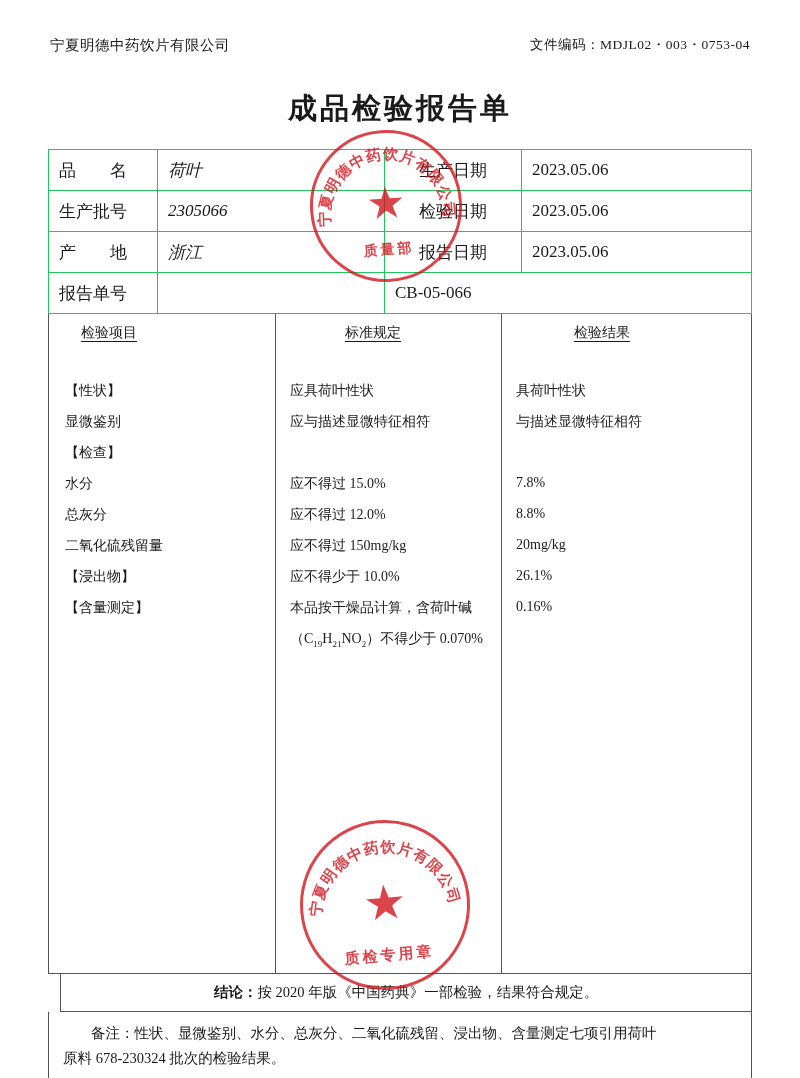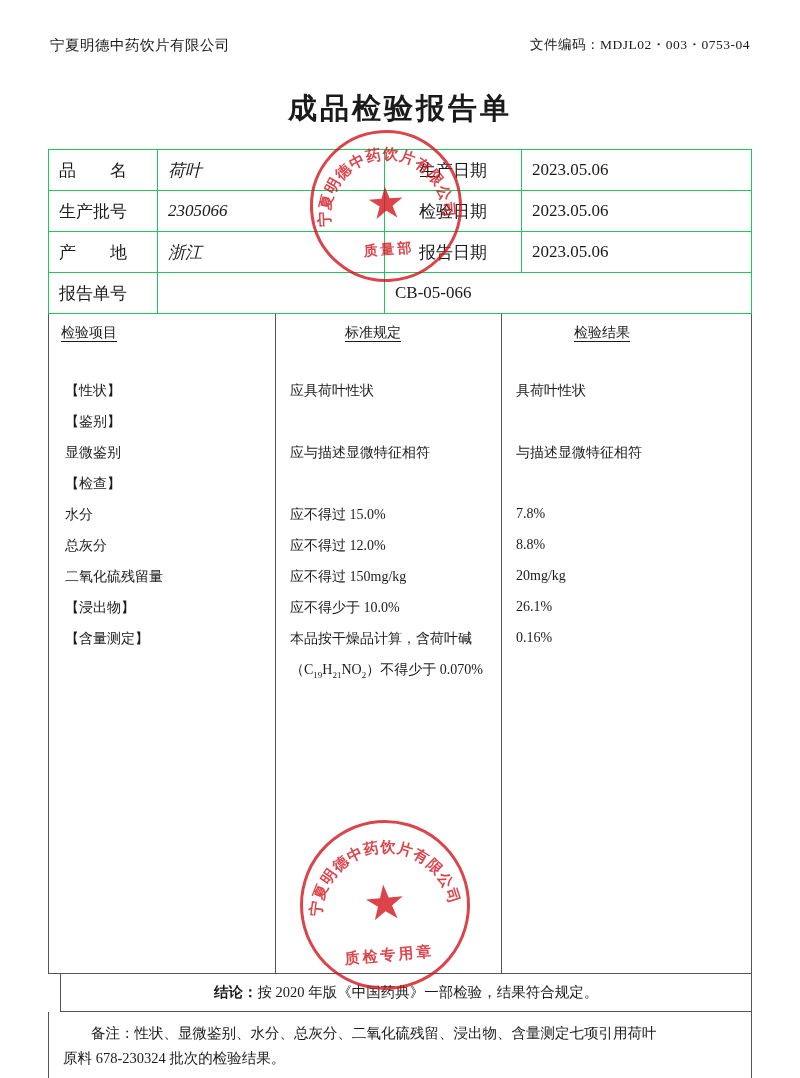--- a/index.html
+++ b/index.html
@@ -91,21 +91,21 @@
     position: relative;
     height: 40px;
   }
   .head-row .hcell {
     position: absolute;
     top: 10px;
     font-size: 14px;
     text-decoration: underline;
     text-underline-offset: 4px;
   }
-  .head-row .h1 { left: 12px; }
+  .head-row .h1 { left: 32px; }
   .head-row .h2 { left: 296px; }
   .head-row .h3 { left: 525px; }
 
   .item-row {
     position: relative;
     height: 31px;
   }
   .item-row .c1 { position: absolute; left: 16px; top: 6px; font-size: 14px; }
   .item-row .c2 { position: absolute; left: 241px; top: 6px; font-size: 14px; }
   .item-row .c3 { position: absolute; left: 467px; top: 6px; font-size: 14px; font-family: Liberation Serif, serif; }
@@ -235,25 +235,20 @@
     </div>
 
     <div class="spacer-22"></div>
 
     <div class="item-row">
       <span class="c1">【性状】</span>
       <span class="c2">应具荷叶性状</span>
       <span class="c3">具荷叶性状</span>
     </div>
     <div class="item-row">
-      <span class="c1">【鉴别】</span>
-      <span class="c2"></span>
-      <span class="c3"></span>
-    </div>
-    <div class="item-row">
       <span class="c1">显微鉴别</span>
       <span class="c2">应与描述显微特征相符</span>
       <span class="c3">与描述显微特征相符</span>
     </div>
     <div class="item-row">
       <span class="c1">【检查】</span>
       <span class="c2"></span>
       <span class="c3"></span>
     </div>
     <div class="item-row">

